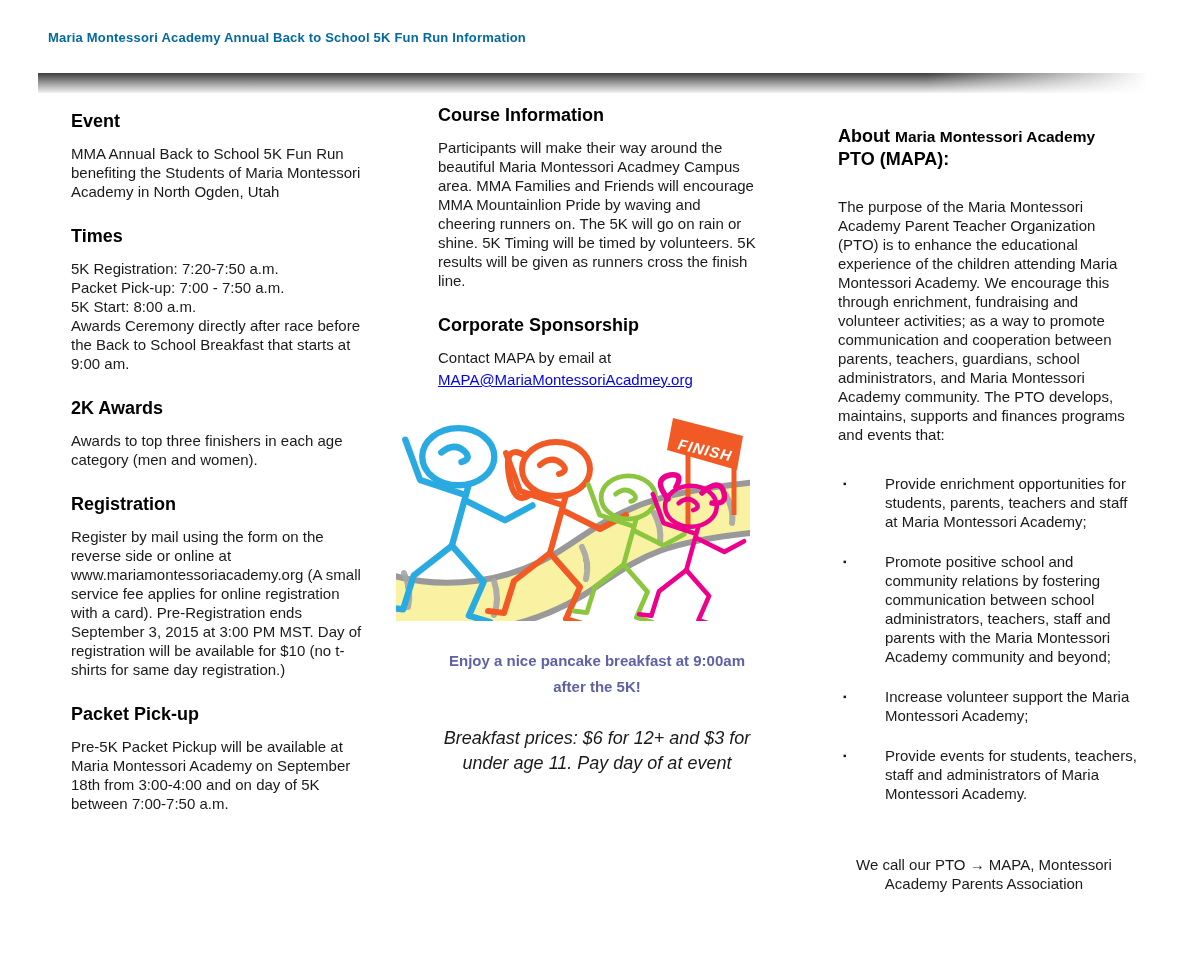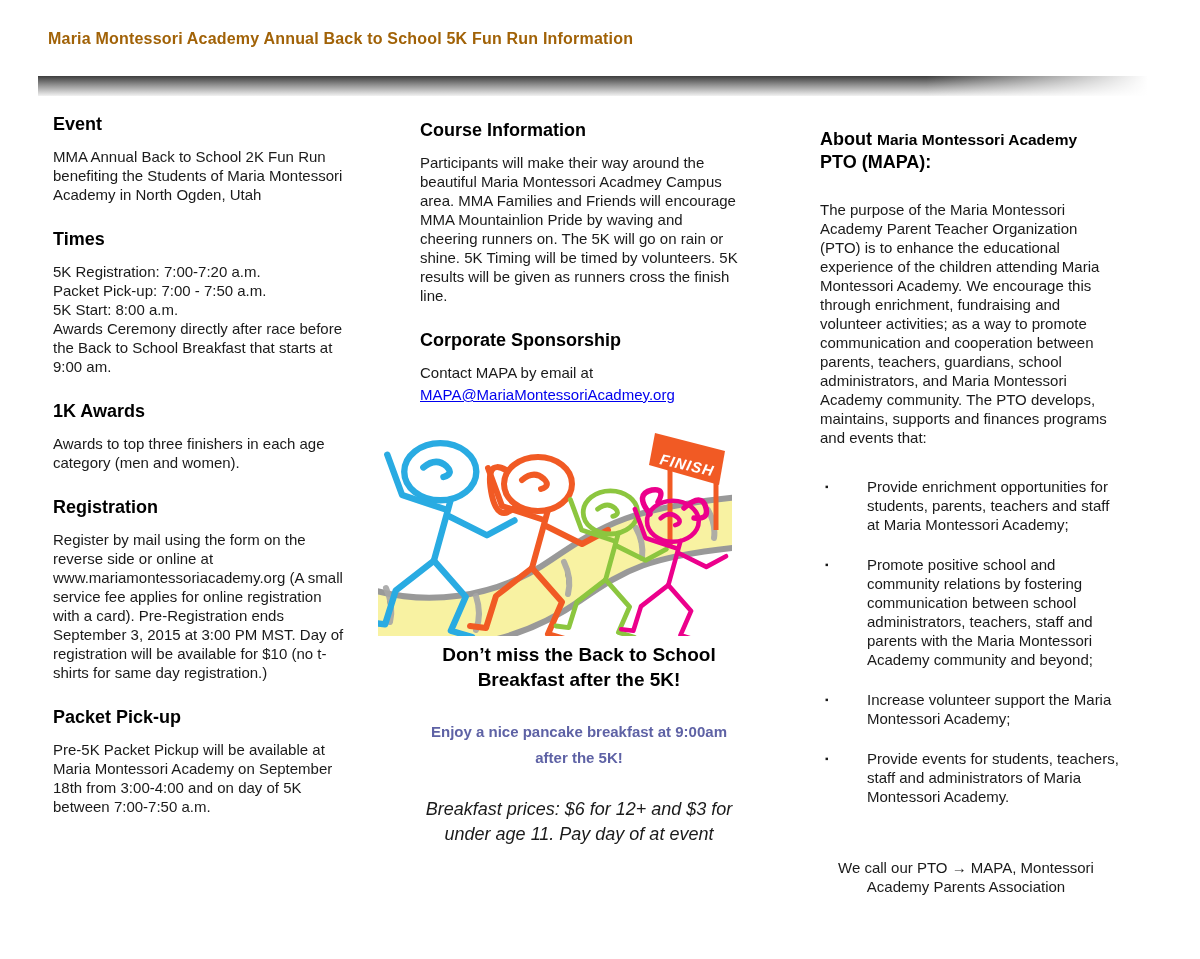--- a/index.html
+++ b/index.html
@@ -2,33 +2,33 @@
 <html style="--link_blue: #0000EE; --breakfast_purple: #5E62A5; --banner_orange: #F15A24;"><head>
 <meta charset="utf-8">
 <style>
   html,body { margin:0; padding:0; }
   body {
     width:1200px; height:959px; background:#ffffff; overflow:hidden;
     font-family:"Liberation Sans", sans-serif; color:#1a1a1a;
     -webkit-font-smoothing:antialiased;
   }
   .doc-title {
-    font-size:16px; font-weight:bold; color:#a16207;
+    font-size:13px; font-weight:bold; color:#0369a1;
     padding:30px 0 0 48px; letter-spacing:.2px;
   }
   .divider-bar {
     height:20px; margin:28px 52px 0 38px;
     background:
       linear-gradient(to right, rgba(255,255,255,0) 80%, #ffffff 100%),
       linear-gradient(to bottom, #3d3d3d 0%, #9a9a9a 50%, #f2f2f2 100%);
   }
-  .columns { display:flex; align-items:flex-start; padding:12px 0 0 53px; }
+  .columns { display:flex; align-items:flex-start; padding:12px 0 0 71px; }
   .col { font-size:15px; line-height:19px; }
   .col-left  { width:292px; margin-right:75px; padding-top:6px; }
-  .col-mid   { width:318px; margin-right:82px;margin-top:12px; }
+  .col-mid   { width:318px; margin-right:82px; }
   .col-right { width:302px; }
 
   .section-heading {
     font-size:18px; font-weight:bold; color:#000;
     margin:25px 0 13px 0; line-height:20px;
   }
   .section-heading.first { margin-top:0; }
   .body-text { margin:0 0 2px 0; }
   .times-line { margin:0; }
 
@@ -63,29 +63,29 @@
 </head>
 <body>
 
 <div class="doc-title">Maria Montessori Academy Annual Back to School 5K Fun Run Information</div>
 <div class="divider-bar"></div>
 
 <div class="columns">
 
   <div class="col col-left">
     <div class="section-heading first">Event</div>
-    <p class="body-text">MMA Annual Back to School 2K Fun Run benefiting the Students of Maria Montessori Academy in North Ogden, Utah</p>
+    <p class="body-text">MMA Annual Back to School 5K Fun Run benefiting the Students of Maria Montessori Academy in North Ogden, Utah</p>
 
     <div class="section-heading">Times</div>
-    <div class="times-line">5K Registration: 7:00-7:20 a.m.</div>
+    <div class="times-line">5K Registration: 7:20-7:50 a.m.</div>
     <div class="times-line">Packet Pick-up: 7:00 - 7:50 a.m.</div>
     <div class="times-line">5K Start: 8:00 a.m.</div>
     <div class="times-line">Awards Ceremony directly after race before the Back to School Breakfast that starts at 9:00 am.</div>
 
-    <div class="section-heading">1K Awards</div>
+    <div class="section-heading">2K Awards</div>
     <p class="body-text">Awards to top three finishers in each age category (men and women).</p>
 
     <div class="section-heading">Registration</div>
     <p class="body-text">Register by mail using the form on the reverse side or online at www.mariamontessoriacademy.org (A small service fee applies for online registration with a card). Pre-Registration ends September 3, 2015 at 3:00 PM MST. Day of registration will be available for $10 (no t-shirts for same day registration.)</p>
 
     <div class="section-heading">Packet Pick-up</div>
     <p class="body-text">Pre-5K Packet Pickup will be available at Maria Montessori Academy on September 18th from 3:00-4:00 and on day of 5K between 7:00-7:50 a.m.</p>
   </div>
 
   <div class="col col-mid">
@@ -133,21 +133,20 @@
         <use href="#runner" transform="translate(122,28) scale(1.0)" color="#F15A24"></use>
         <path d="M128 42 q-22 -12 -14 26 q6 26 22 12" fill="none" stroke-width="6" stroke-linecap="round" stroke="#F15A24"></path>
       </g>
       <use href="#runner" transform="translate(202,62) scale(0.80)" color="#8CC63F"></use>
       <g>
         <use href="#runner" transform="translate(266,72) scale(0.76)" color="#EC008C"></use>
         <path d="M272 86 q-16 -20 2 -24 q14 -2 6 12 M306 80 q18 -16 22 0 q3 12 -12 10" fill="none" stroke-width="5.5" stroke-linecap="round" stroke="#EC008C"></path>
       </g>
     </svg>
 
-    <div class="breakfast-bold">Don’t miss the Back to School Breakfast after the 5K!</div>
     <div class="breakfast-purple">Enjoy a nice pancake breakfast at 9:00am after the 5K!</div>
     <div class="breakfast-prices">Breakfast prices: $6 for 12+ and $3 for under age 11. Pay day of at event</div>
   </div>
 
   <div class="col col-right">
     <div class="about-heading">
       <span class="about-large">About </span><span class="about-small">Maria Montessori Academy</span><br>
       <span class="about-large">PTO (MAPA):</span>
     </div>
     <p class="body-text">The purpose of the Maria Montessori Academy Parent Teacher Organization (PTO) is to enhance the educational experience of the children attending Maria Montessori Academy. We encourage this through enrichment, fundraising and volunteer activities; as a way to promote communication and cooperation between parents, teachers, guardians, school administrators, and Maria Montessori Academy community. The PTO develops, maintains, supports and finances programs and events that:</p>

